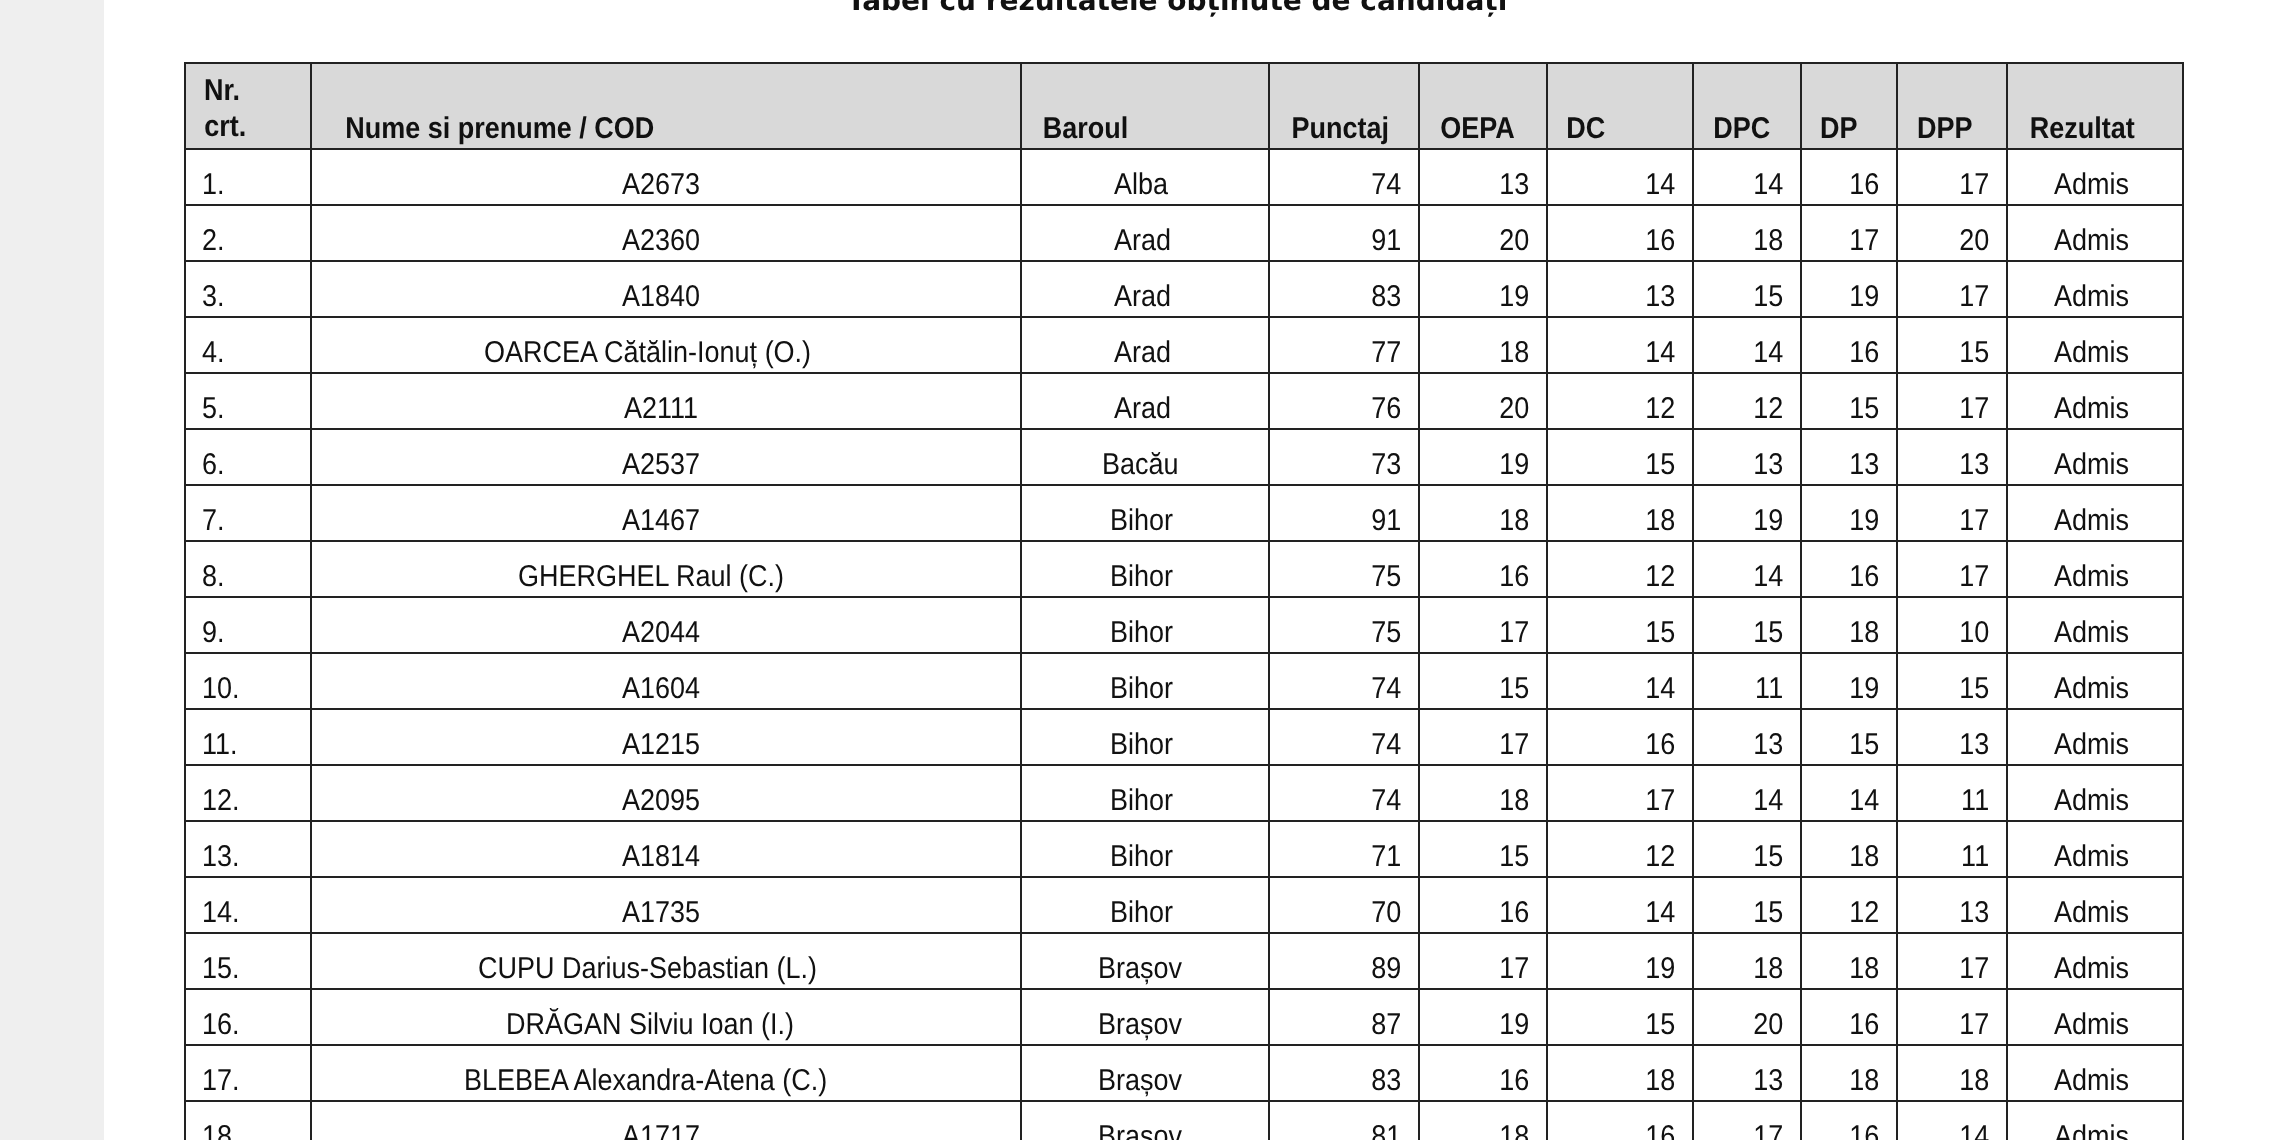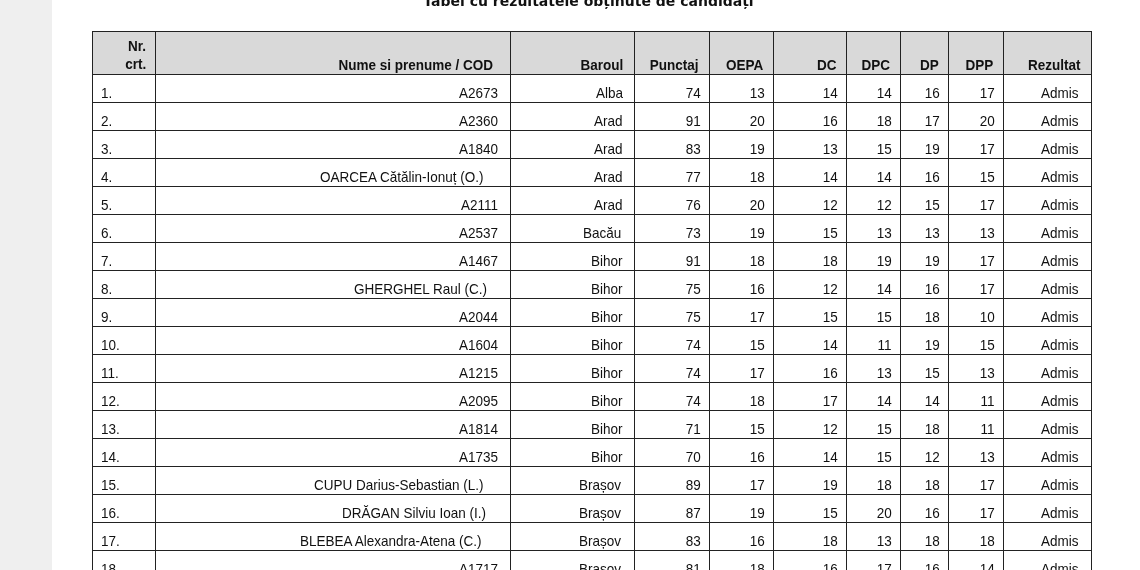--- a/index.html
+++ b/index.html
@@ -26,30 +26,30 @@
     font-size: 15px; color: #111;
   }
   table.results th, table.results td {
     border: 1.5px solid #222;
     padding: 0 8px;
     white-space: nowrap; overflow: hidden;
   }
   table.results th {
     background: #d9d9d9; font-weight: bold;
     height: 41px; vertical-align: bottom; padding-bottom: 1px;
-    text-align: right; line-height: 17px;
+    text-align: left; line-height: 17px;
     transform: scaleX(1);
   }
   table.results th.nr { line-height: 18px; padding-bottom: 1px; }
   table.results td {
     height: 25px; line-height: 15px; vertical-align: bottom; padding-bottom: 2px;
   }
   td.nr { text-align: left; padding-left: 12px; vertical-align: top; padding-top: 1px; padding-bottom: 0; }
   td.num { text-align: right; padding-right: 12px; }
-  td.txt { text-align: right; }
+  td.txt { text-align: center; }
   .cond { display: inline-block; transform: scaleX(0.9); transform-origin: left center; }
   .condc { display: inline-block; transform: scaleX(0.9); transform-origin: center bottom; }
   .condr { display: inline-block; transform: scaleX(0.9); transform-origin: right center; }
 </style>
 </head>
 <body>
 
 <div class="page">
   <div class="title">Tabel cu rezultatele obținute de candidați</div>
 

